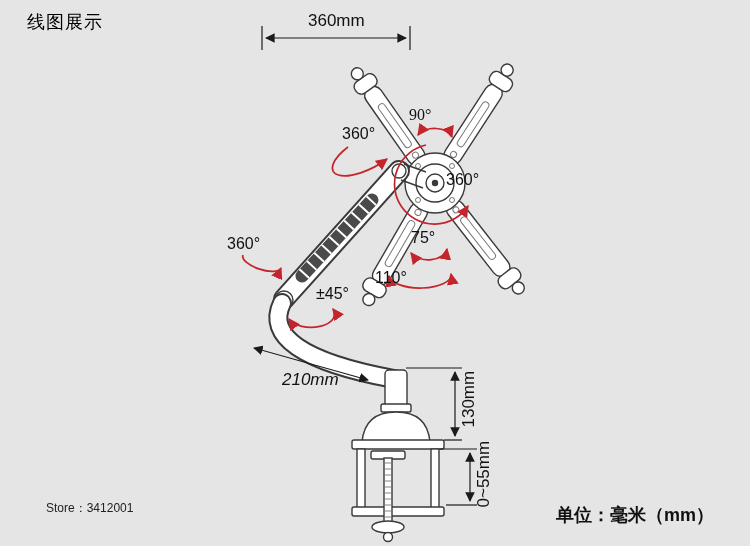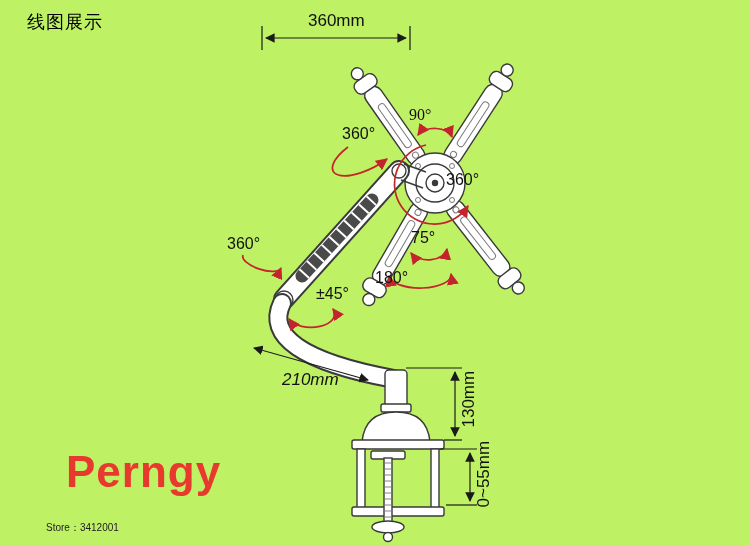--- a/index.html
+++ b/index.html
@@ -1,25 +1,25 @@
 <!DOCTYPE html>
 <html><head>
 <meta charset="utf-8">
 <style>
   html,body{margin:0;padding:0;background:#fff;}
-  .stage{position:relative;width:750px;height:546px;background:#bef264;
+  .stage{position:relative;width:750px;height:546px;background:#e5e5e5;
          font-family:"Liberation Sans",sans-serif;overflow:hidden;}
   svg{position:absolute;left:0;top:0;}
   .label{position:absolute;color:#111;font-size:16px;white-space:nowrap;line-height:1;}
   .dim{font-size:17px;}
   .vert{text-align:center;transform:rotate(-90deg);}
   .title{position:absolute;left:27px;top:10px;font-size:18px;color:#000;letter-spacing:1px;}
   .logo{position:absolute;left:66px;top:447px;font-size:44px;font-weight:bold;
         color:#e8392f;letter-spacing:1px;font-family:"Liberation Sans",sans-serif;}
-  .store{position:absolute;left:46px;top:521px;font-size:10px;color:#222;}
+  .store{position:absolute;left:46px;top:500px;font-size:12px;color:#222;}
   .unit{position:absolute;left:556px;top:503px;font-size:18px;font-weight:600;color:#111;}
   .outline{fill:#ffffff;stroke:#3a3a3a;stroke-width:1.4;}
   .thin{fill:#ffffff;stroke:#777;stroke-width:1;}
   .blk{stroke:#1a1a1a;stroke-width:1.2;fill:none;}
   .red{stroke:#c4242b;stroke-width:1.7;fill:none;}
 </style>
 </head>
 <body>
 
 <div class="stage">
@@ -147,22 +147,22 @@
     </g>
   </svg>
 
   <div class="title">线图展示</div>
 
   <div class="label dim" style="left:308px;top:12px;text-align:right;">360mm</div>
   <div class="label" style="left:409px;top:107px;font-family:Liberation Serif, serif;">90°</div>
   <div class="label" style="left:342px;top:126px;">360°</div>
   <div class="label" style="left:446px;top:172px;">360°</div>
   <div class="label" style="left:411px;top:230px;">75°</div>
-  <div class="label" style="left:375px;top:270px;">180°</div>
+  <div class="label" style="left:375px;top:270px;">110°</div>
   <div class="label" style="left:227px;top:236px;">360°</div>
   <div class="label" style="left:316px;top:286px;">±45°</div>
   <div class="label dim" style="left:282px;top:371px;font-style:italic;">210mm</div>
   <div class="label dim vert" style="left:442px;top:393px;width:52px;">130mm</div>
   <div class="label dim vert" style="left:451px;top:467px;width:64px;">0~55mm</div>
 
-  <div class="logo">Perngy</div>
   <div class="store">Store：3412001</div>
+  <div class="unit">单位：毫米（mm）</div>
 </div>
 
 </body></html>

